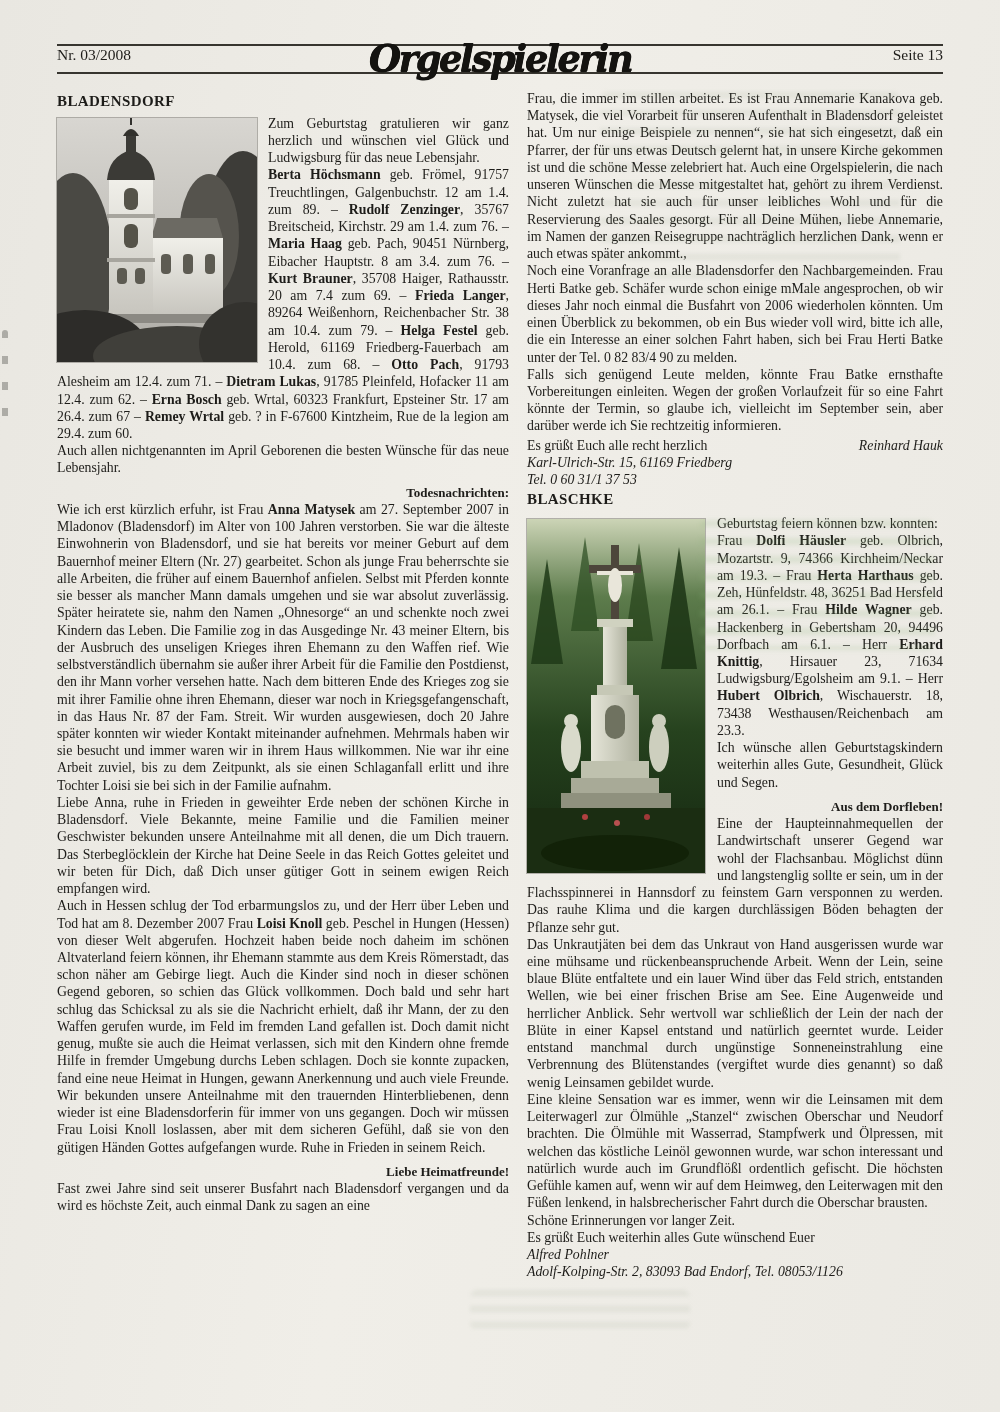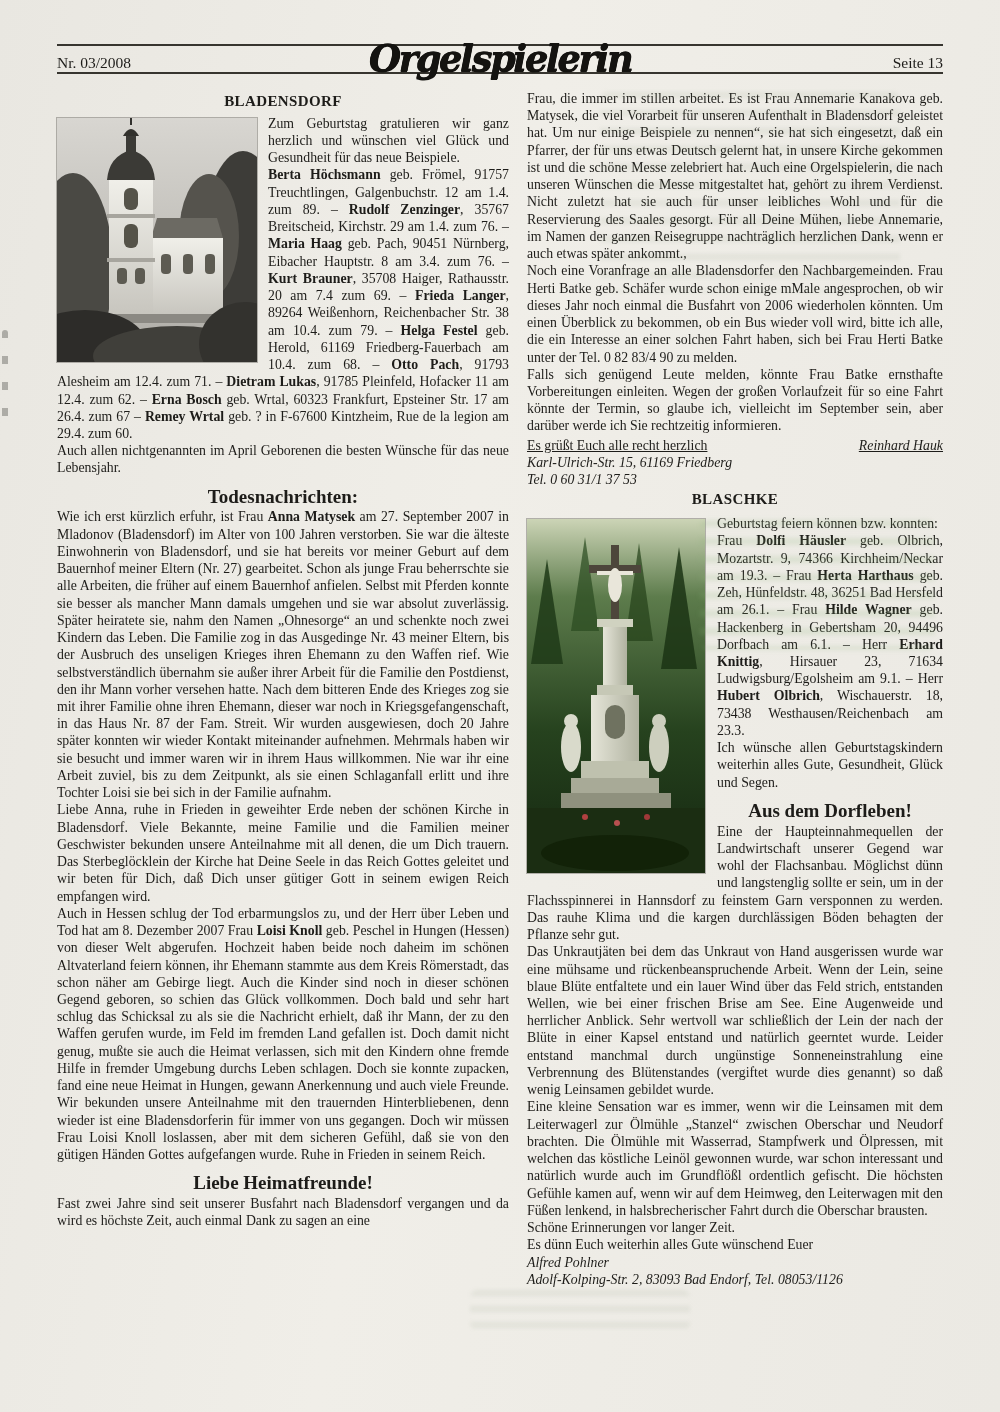--- a/index.html
+++ b/index.html
@@ -25,50 +25,50 @@
   .edge-mark { position:absolute; left:2px; top:330px; width:6px; height:90px;
     background:repeating-linear-gradient(180deg, rgba(60,60,55,0.35) 0 8px, rgba(0,0,0,0) 8px 26px);
     border-radius:3px; pointer-events:none; }
 
   .header {
     position:relative;
     margin:44px 57px 0 57px;
     height:30px;
     border-top:2px solid #37352f;
     border-bottom:2px solid #37352f;
-    display:flex; align-items:flex-end; justify-content:space-between;
+    display:flex; align-items:flex-start; justify-content:space-between;
     font-size:15.5px;
   }
   .masthead {
     position:absolute; left:50%; top:50%;
     transform:translate(-50%, -52%);
     font-family:"DejaVu Serif", serif;
     font-weight:bold; font-style:italic;
     font-size:37px; letter-spacing:-2.5px;
     color:#141310;
     text-shadow:0.5px 0 0 #141310, 0 0.4px 0 #141310;
     white-space:nowrap;
   }
 
   .columns { display:flex; gap:18px; margin:16px 57px 0 57px; }
   .col { font-size:13.8px; line-height:1.25; text-align:justify; hyphens:auto; }
   .col-left  { width:452px; }
   .col-right { width:416px; }
 
   p { margin:0; }
-  .sec-title { text-align:center; font-size:15px; font-weight:bold; letter-spacing:0.4px; margin:2px 0 4px 0; }
+  .sec-title { text-align:left; font-size:15px; font-weight:bold; letter-spacing:0.4px; margin:2px 0 4px 0; }
   .sec-title.blaschke { margin-top:2px; margin-bottom:6px; }
-  .sub-title { font-size:19px; font-weight:bold; margin-top:8px; text-align:center; }
+  .sub-title { font-size:13px; font-weight:bold; margin-top:8px; text-align:right; }
 
   figure.photo { float:left; overflow:hidden; box-shadow:0 0 0 1px rgba(60,58,52,0.35); }
   figure.photo svg { display:block; width:100%; height:100%; }
   .photo-church   { width:200px; height:244px; margin:3px 11px 3px 0; }
   .photo-crucifix { width:178px; height:354px; margin:4px 12px 3px 0; }
 
-  .closing-row { display:flex; justify-content:space-between; margin-top:2px;text-decoration:underline; }
+  .closing-row { display:flex; justify-content:space-between; margin-top:2px; }
   .sig { font-style:italic; }
   .sig-inline { font-style:italic; }
 </style>
 </head>
 <body>
 
 <div class="page">
 
   <div class="bleed bleed-1"></div>
   <div class="bleed bleed-2"></div>
@@ -118,21 +118,21 @@
           <rect x="104" y="136" width="10" height="20" rx="4" fill="#5d5b52"></rect>
           <rect x="126" y="136" width="10" height="20" rx="4" fill="#5d5b52"></rect>
           <rect x="148" y="136" width="10" height="20" rx="4" fill="#5d5b52"></rect>
           <rect x="0" y="196" width="200" height="9" fill="#8b8983"></rect>
           <ellipse cx="28" cy="228" rx="62" ry="36" fill="#2d2c29"></ellipse>
           <ellipse cx="120" cy="238" rx="84" ry="30" fill="#403f3a"></ellipse>
           <ellipse cx="188" cy="226" rx="46" ry="42" fill="#33322e"></ellipse>
         </svg>
       </figure>
 
-      <p>Zum Geburtstag gratulieren wir ganz herzlich und wünschen viel Glück und Gesundheit für das neue Beispiele.</p>
+      <p>Zum Geburtstag gratulieren wir ganz herzlich und wünschen viel Glück und Ludwigsburg für das neue Lebensjahr.</p>
       <p><span style="font-weight: bold;">Berta Höchsmann</span><span> geb. Frömel, 91757 Treuchtlingen, Galgenbuchstr. 12 am 1.4. zum 89. – </span><span style="font-weight: bold;">Rudolf Zenzinger</span><span>, 35767 Breitscheid, Kirchstr. 29 am 1.4. zum 76. – </span><span style="font-weight: bold;">Maria Haag</span><span> geb. Pach, 90451 Nürnberg, Eibacher Hauptstr. 8 am 3.4. zum 76. – </span><span style="font-weight: bold;">Kurt Brauner</span><span>, 35708 Haiger, Rathausstr. 20 am 7.4 zum 69. – </span><span style="font-weight: bold;">Frieda Langer</span><span>, 89264 Weißenhorn, Reichenbacher Str. 38 am 10.4. zum 79. – </span><span style="font-weight: bold;">Helga Festel</span><span> geb. Herold, 61169 Friedberg-Fauerbach am 10.4. zum 68. – </span><span style="font-weight: bold;">Otto Pach</span><span>, 91793 Alesheim am 12.4. zum 71. – </span><span style="font-weight: bold;">Dietram Lukas</span><span>, 91785 Pleinfeld, Hofacker 11 am 12.4. zum 62. – </span><span style="font-weight: bold;">Erna Bosch</span><span> geb. Wrtal, 60323 Frankfurt, Epsteiner Str. 17 am 26.4. zum 67 – </span><span style="font-weight: bold;">Remey Wrtal</span><span> geb. ? in F-67600 Kintzheim, Rue de la legion am 29.4. zum 60.</span></p>
       <p>Auch allen nichtgenannten im April Geborenen die besten Wünsche für das neue Lebensjahr.</p>
 
       <h3 class="sub-title">Todesnachrichten:</h3>
       <p><span>Wie ich erst kürzlich erfuhr, ist Frau </span><span style="font-weight: bold;">Anna Matysek</span><span> am 27. September 2007 in Mladonov (Bladensdorf) im Alter von 100 Jahren verstorben. Sie war die älteste Einwohnerin von Bladensdorf, und sie hat bereits vor meiner Geburt auf dem Bauernhof meiner Eltern (Nr. 27) gearbeitet. Schon als junge Frau beherrschte sie alle Arbeiten, die früher auf einem Bauernhof anfielen. Selbst mit Pferden konnte sie besser als mancher Mann damals umgehen und sie war absolut zuverlässig. Später heiratete sie, nahm den Namen „Ohnesorge“ an und schenkte noch zwei Kindern das Leben. Die Familie zog in das Ausgedinge Nr. 43 meiner Eltern, bis der Ausbruch des unseligen Krieges ihren Ehemann zu den Waffen rief. Wie selbstverständlich übernahm sie außer ihrer Arbeit für die Familie den Postdienst, den ihr Mann vorher versehen hatte. Nach dem bitteren Ende des Krieges zog sie mit ihrer Familie ohne ihren Ehemann, dieser war noch in Kriegsgefangenschaft, in das Haus Nr. 87 der Fam. Streit. Wir wurden ausgewiesen, doch 20 Jahre später konnten wir wieder Kontakt miteinander aufnehmen. Mehrmals haben wir sie besucht und immer waren wir in ihrem Haus willkommen. Nie war ihr eine Arbeit zuviel, bis zu dem Zeitpunkt, als sie einen Schlaganfall erlitt und ihre Tochter Loisi sie bei sich in der Familie aufnahm.</span></p>
       <p>Liebe Anna, ruhe in Frieden in geweihter Erde neben der schönen Kirche in Bladensdorf. Viele Bekannte, meine Familie und die Familien meiner Geschwister bekunden unsere Anteilnahme mit all denen, die um Dich trauern. Das Sterbeglöcklein der Kirche hat Deine Seele in das Reich Gottes geleitet und wir beten für Dich, daß Dich unser gütiger Gott in seinem ewigen Reich empfangen wird.</p>
       <p><span>Auch in Hessen schlug der Tod erbarmungslos zu, und der Herr über Leben und Tod hat am 8. Dezember 2007 Frau </span><span style="font-weight: bold;">Loisi Knoll</span><span> geb. Peschel in Hungen (Hessen) von dieser Welt abgerufen. Hochzeit haben beide noch daheim im schönen Altvaterland feiern können, ihr Ehemann stammte aus dem Kreis Römerstadt, das schon näher am Gebirge liegt. Auch die Kinder sind noch in dieser schönen Gegend geboren, so schien das Glück vollkommen. Doch bald und sehr hart schlug das Schicksal zu als sie die Nachricht erhielt, daß ihr Mann, der zu den Waffen gerufen wurde, im Feld im fremden Land gefallen ist. Doch damit nicht genug, mußte sie auch die Heimat verlassen, sich mit den Kindern ohne fremde Hilfe in fremder Umgebung durchs Leben schlagen. Doch sie konnte zupacken, fand eine neue Heimat in Hungen, gewann Anerkennung und auch viele Freunde. Wir bekunden unsere Anteilnahme mit den trauernden Hinterbliebenen, denn wieder ist eine Bladensdorferin für immer von uns gegangen. Doch wir müssen Frau Loisi Knoll loslassen, aber mit dem sicheren Gefühl, daß sie von den gütigen Händen Gottes aufgefangen wurde. Ruhe in Frieden in seinem Reich.</span></p>
 
       <h3 class="sub-title">Liebe Heimatfreunde!</h3>
       <p>Fast zwei Jahre sind seit unserer Busfahrt nach Bladensdorf vergangen und da wird es höchste Zeit, auch einmal Dank zu sagen an eine</p>
@@ -197,19 +197,19 @@
 
       <p>Geburtstag feiern können bzw. konnten:</p>
       <p><span>Frau </span><span style="font-weight: bold;">Dolfi Häusler</span><span> geb. Olbrich, Mozartstr. 9, 74366 Kirchheim/Neckar am 19.3. – Frau </span><span style="font-weight: bold;">Herta Harthaus</span><span> geb. Zeh, Hünfeldstr. 48, 36251 Bad Hersfeld am 26.1. – Frau </span><span style="font-weight: bold;">Hilde Wagner</span><span> geb. Hackenberg in Gebertsham 20, 94496 Dorfbach am 6.1. – Herr </span><span style="font-weight: bold;">Erhard Knittig</span><span>, Hirsauer 23, 71634 Ludwigsburg/Egolsheim am 9.1. – Herr </span><span style="font-weight: bold;">Hubert Olbrich</span><span>, Wischauerstr. 18, 73438 Westhausen/Reichenbach am 23.3.</span></p>
       <p>Ich wünsche allen Geburtstagskindern weiterhin alles Gute, Gesundheit, Glück und Segen.</p>
 
       <h3 class="sub-title">Aus dem Dorfleben!</h3>
       <p>Eine der Haupteinnahmequellen der Landwirtschaft unserer Gegend war wohl der Flachsanbau. Möglichst dünn und langstenglig sollte er sein, um in der Flachsspinnerei in Hannsdorf zu feinstem Garn versponnen zu werden. Das rauhe Klima und die kargen durchlässigen Böden behagten der Pflanze sehr gut.</p>
       <p>Das Unkrautjäten bei dem das Unkraut von Hand ausgerissen wurde war eine mühsame und rückenbeanspruchende Arbeit. Wenn der Lein, seine blaue Blüte entfaltete und ein lauer Wind über das Feld strich, entstanden Wellen, wie bei einer frischen Brise am See. Eine Augenweide und herrlicher Anblick. Sehr wertvoll war schließlich der Lein der nach der Blüte in einer Kapsel entstand und natürlich geerntet wurde. Leider entstand manchmal durch ungünstige Sonneneinstrahlung eine Verbrennung des Blütenstandes (vergiftet wurde dies genannt) so daß wenig Leinsamen gebildet wurde.</p>
       <p>Eine kleine Sensation war es immer, wenn wir die Leinsamen mit dem Leiterwagerl zur Ölmühle „Stanzel“ zwischen Oberschar und Neudorf brachten. Die Ölmühle mit Wasserrad, Stampfwerk und Ölpressen, mit welchen das köstliche Leinöl gewonnen wurde, war schon interessant und natürlich wurde auch im Grundflößl ordentlich gefischt. Die höchsten Gefühle kamen auf, wenn wir auf dem Heimweg, den Leiterwagen mit den Füßen lenkend, in halsbrecherischer Fahrt durch die Oberschar brausten.</p>
       <p>Schöne Erinnerungen vor langer Zeit.</p>
-      <p>Es dünn Euch weiterhin alles Gute wünschend Euer</p>
+      <p>Es grüßt Euch weiterhin alles Gute wünschend Euer</p>
       <p class="sig">Alfred Pohlner</p>
       <p class="sig">Adolf-Kolping-Str. 2, 83093 Bad Endorf, Tel. 08053/1126</p>
     </section>
 
   </main>
 </div>
 
 </body></html>

